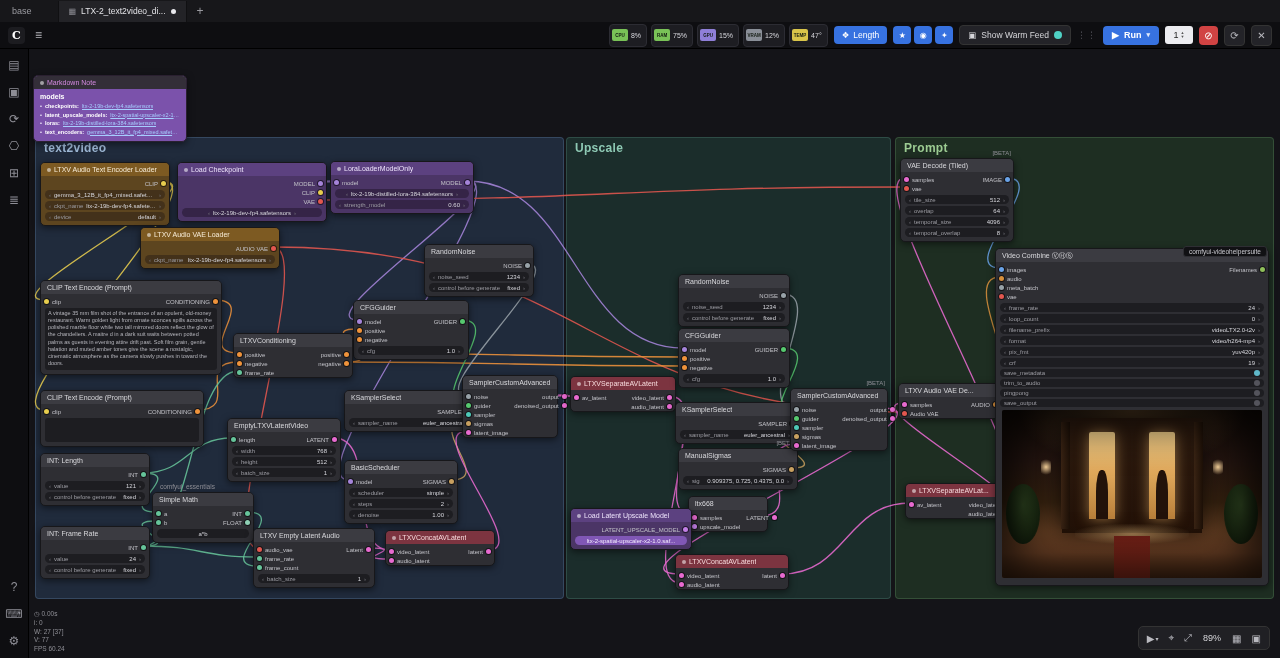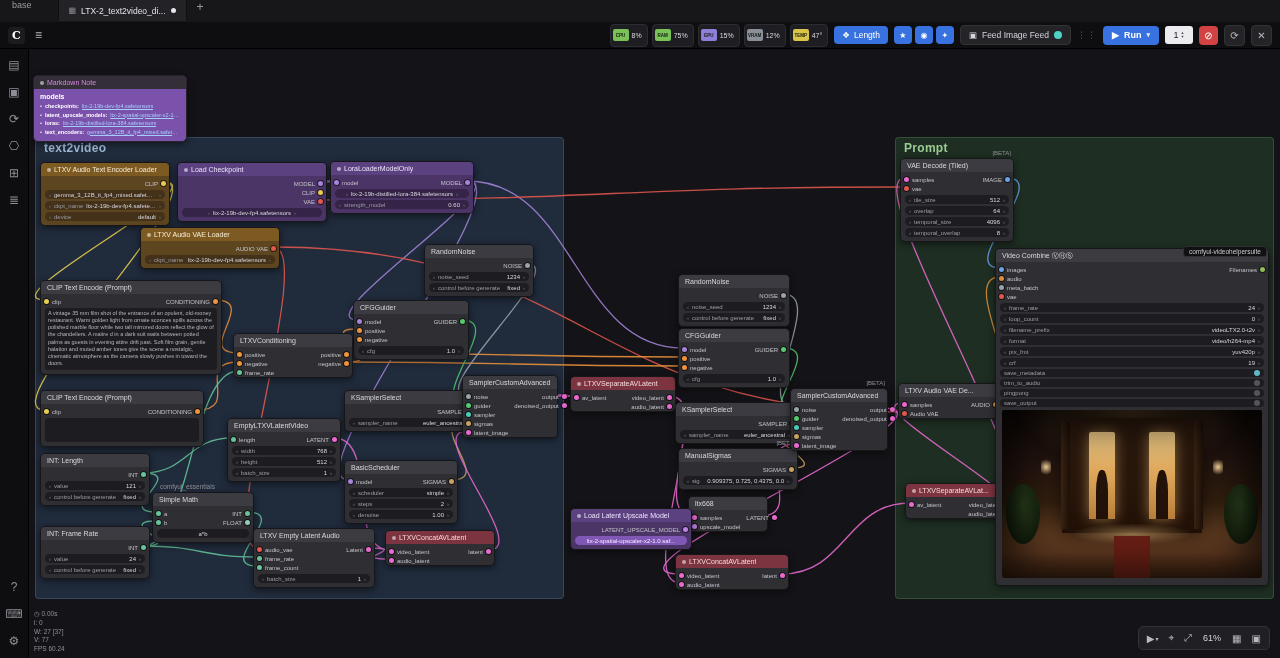--- a/index.html
+++ b/index.html
@@ -57,21 +57,21 @@
   .pv-door{top:13%;height:52%;width:10%;background:linear-gradient(180deg,#f2cf8a 0%,#e0a95c 45%,#b97f3a 100%);
     box-shadow:0 0 14px rgba(255,200,120,.5);border-radius:2px 2px 0 0}
   .pv-fig{position:absolute;bottom:0;left:28%;width:44%;height:56%;background:#23120a;border-radius:45% 45% 0 0}
   .pv-sconce{width:4%;height:12%;background:radial-gradient(circle,#ffd9a0,rgba(255,180,90,0) 70%)}
   .pv-plant{bottom:20%;width:13%;height:36%;background:radial-gradient(ellipse at 50% 35%,#2e4420,#15220e 70%,rgba(0,0,0,0));border-radius:50%}
   .pv-floorglow{left:28%;right:28%;bottom:20%;height:12%;background:radial-gradient(ellipse,rgba(255,210,140,.45),rgba(0,0,0,0) 75%)}
   .pv-carpet{left:43%;width:14%;bottom:0;height:25%;background:linear-gradient(180deg,#6d1f16,#8a2c1c)}
   .pv-vig{inset:0;box-shadow:inset 0 0 42px 16px rgba(0,0,0,.75)}
   
   .tabbar{position:absolute;top:0;left:0;right:0;height:22px;background:#17171a;border-bottom:1px solid #000;
-    display:flex;z-index:30}
+    display:flex;align-items:center;z-index:30}
   .workspace{font-size:9px;color:#9a9aa0;padding:0 12px}
   .tab{display:flex;align-items:center;gap:5px;height:21px;padding:0 10px;background:#232327;
     border-right:1px solid #101012;border-left:1px solid #101012;font-size:8.5px;color:#e2e2e6;margin-left:14px}
   .tabicon{color:#8f8f96;font-size:8px}
   .tabdot{width:5px;height:5px;background:#e8e8ec;border-radius:50%}
   .newtab{color:#9a9aa0;font-size:12px;padding:0 10px}
   .toolbar{position:absolute;top:22px;left:0;right:0;height:26px;background:#0e0e11;border-bottom:1px solid #000;
     display:flex;align-items:center;padding:0 8px;gap:6px;z-index:30}
   .logo{width:17px;height:17px;border-radius:4px;background:#1c1c20;color:#fff;display:flex;align-items:center;
     justify-content:center;font-weight:bold;font-size:11px;font-family:"DejaVu Serif",serif;flex:none}
@@ -156,20 +156,23 @@
       <path d="M 881 408 C 981.5 408 579.5 574 680 574" fill="none" stroke="#e86ad0" stroke-width="1.3" opacity="0.88"></path>
       <path d="M 782 574 C 846 574 846 503 910 503" fill="none" stroke="#e86ad0" stroke-width="1.3" opacity="0.88"></path>
       <path d="M 1006 503 C 1056.5 503 854.5 178 905 178" fill="none" stroke="#e86ad0" stroke-width="1.3" opacity="0.88"></path>
       <path d="M 1006 512 C 1057.5 512 851.5 403 903 403" fill="none" stroke="#e86ad0" stroke-width="1.3" opacity="0.88"></path>
       <path d="M 1007 178 C 1052 178 955 268 1000 268" fill="none" stroke="#6aa3e8" stroke-width="1.3" opacity="0.88"></path>
       <path d="M 995 403 C 1040 403 955 277 1000 277" fill="none" stroke="#d78f3c" stroke-width="1.3" opacity="0.88"></path>
     </svg>
 <div class="group" style="left: 35px; top: 137px; width: 527px; height: 460px; background: rgba(44, 66, 96, 0.5); border: 1px solid rgba(110, 150, 195, 0.28);">
       <span class="group-title" style="color: rgb(157, 183, 212);">text2video</span>
     </div>
+    <div class="group" style="left: 566px; top: 137px; width: 323px; height: 460px; background: rgba(38, 80, 72, 0.42); border: 1px solid rgba(105, 170, 150, 0.25);">
+      <span class="group-title" style="color: rgb(142, 201, 180);">Upscale</span>
+    </div>
     <div class="group" style="left: 895px; top: 137px; width: 377px; height: 460px; background: rgba(46, 84, 50, 0.4); border: 1px solid rgba(120, 180, 120, 0.25);">
       <span class="group-title" style="color: rgb(156, 203, 146);">Prompt</span>
     </div>
     <div class="node tint-note" style="left: 33px; top: 75px; width: 152px;">
       <div class="node-header">
         <span class="hdot"></span>
         <span class="node-title">Markdown Note</span>
       </div>
       <div class="note-body">
         <div class="note-h">models</div>
@@ -1223,21 +1226,21 @@
     <span>❖</span>
     <span>Length</span>
   </div>
   <div id="mgr-icons">
       <div class="iconbtn-blue">★</div>
       <div class="iconbtn-blue">◉</div>
       <div class="iconbtn-blue">✦</div>
     </div>
   <div class="btn-dark">
     <span>▣</span>
-    <span>Feed Image Feed</span>
+    <span>Show Warm Feed</span>
     <span class="tealdot"></span>
   </div>
   <div class="drag-dots">⋮⋮</div>
   <div class="btn-run">
     <span>▶</span>
     <span>Run</span>
     <span class="caret">▾</span>
   </div>
   <div class="count-box">
     <span>1</span>
@@ -1274,20 +1277,20 @@
     <div class="zbtn">
       <span>▶</span>
       <span style="font-size: 6px;">▾</span>
     </div>
     <div class="zbtn">
       <span>⌖</span>
     </div>
     <div class="zbtn">
       <span>⤢</span>
     </div>
-    <span class="zoom-label">61%</span>
+    <span class="zoom-label">89%</span>
     <div class="zbtn">
       <span>▦</span>
     </div>
     <div class="zbtn">
       <span>▣</span>
     </div>
   </div>
 
 </body></html>

